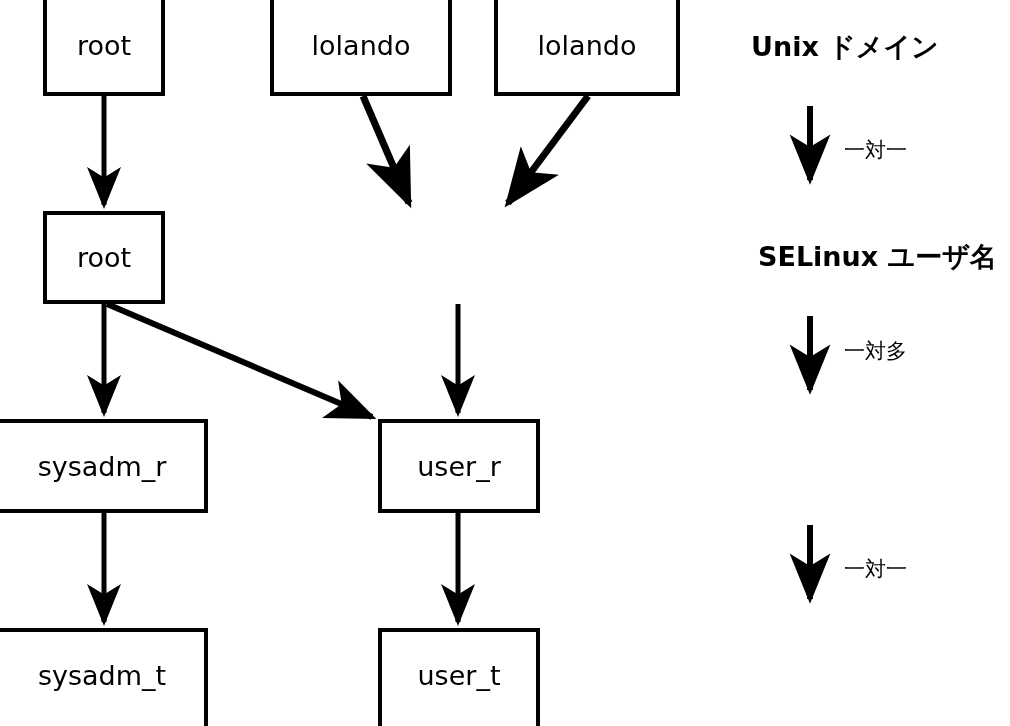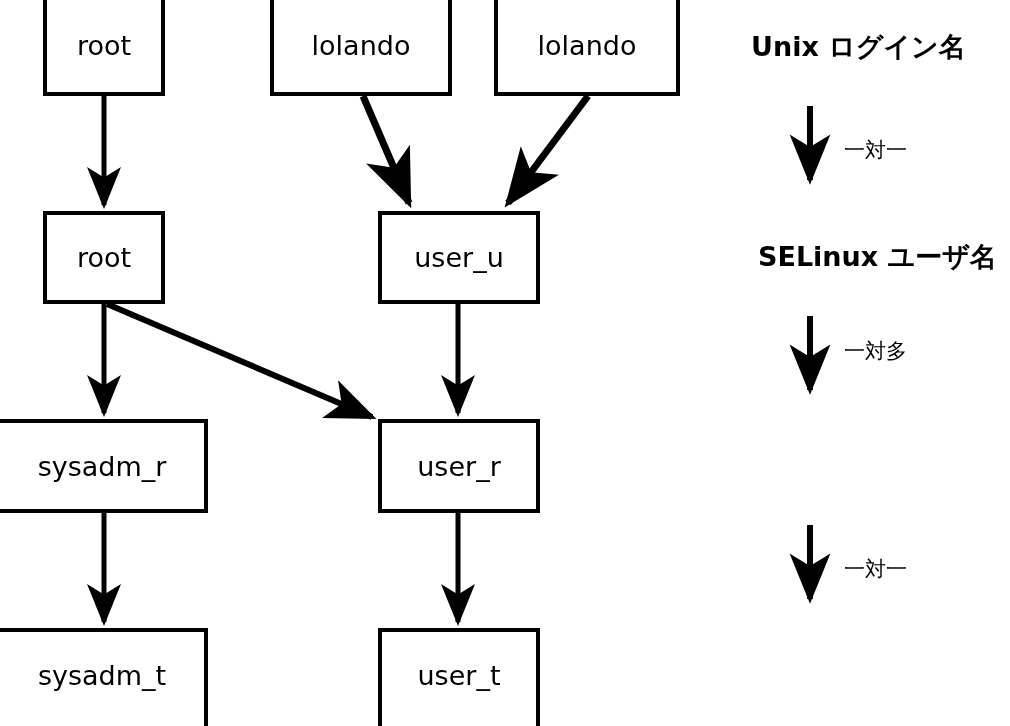--- a/index.html
+++ b/index.html
@@ -104,41 +104,38 @@
   </div>
 
   <div class="node-box" style="left:494px; top:-6px; width:186px; height:102px;">
     <span class="node-label">lolando</span>
   </div>
 
   <div class="node-box" style="left:43px; top:211px; width:122px; height:93px;">
     <span class="node-label">root</span>
   </div>
 
-  <div class="node-box" style="left:378px; top:211px; width:162px; height:93px;">
-    <span class="node-label">user_u</span>
-  </div>
 
   <div class="node-box" style="left:-4px; top:419px; width:212px; height:94px;">
     <span class="node-label">sysadm_r</span>
   </div>
 
   <div class="node-box" style="left:378px; top:419px; width:162px; height:94px;">
     <span class="node-label">user_r</span>
   </div>
 
   <div class="node-box" style="left:-4px; top:628px; width:212px; height:102px;">
     <span class="node-label" style="position:relative; top:-4px;">sysadm_t</span>
   </div>
 
   <div class="node-box" style="left:378px; top:628px; width:162px; height:102px;">
     <span class="node-label" style="position:relative; top:-4px;">user_t</span>
   </div>
 
-  <div class="legend-title" style="left:751px; top:33px;">Unix ログイン名</div>
+  <div class="legend-title" style="left:751px; top:33px;">Unix ドメイン</div>
 
   <div class="legend-title" style="left:751px; top:243px;margin-left:7px;">SELinux ユーザ名</div>
 
 
 
   <div class="legend-relation" style="left:844px; top:140px;">一対一</div>
 
   <div class="legend-relation" style="left:844px; top:341px;">一対多</div>
 
   <div class="legend-relation" style="left:844px; top:559px;">一対一</div>

